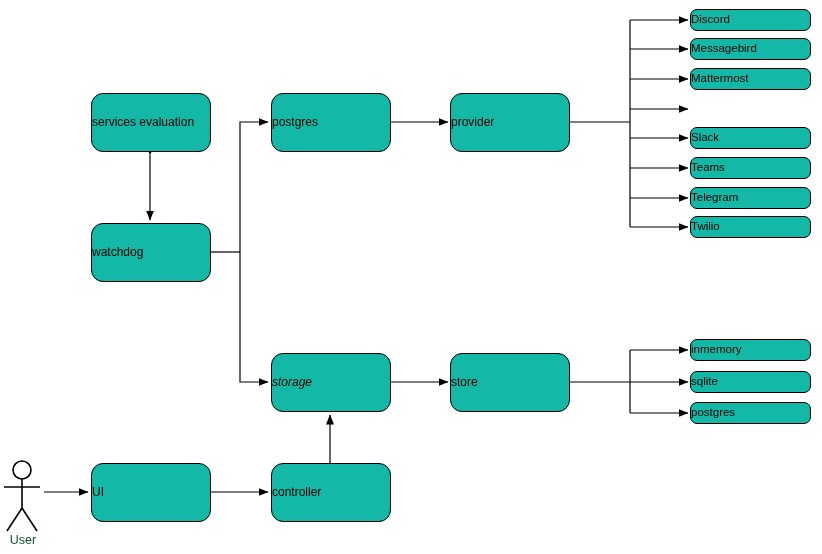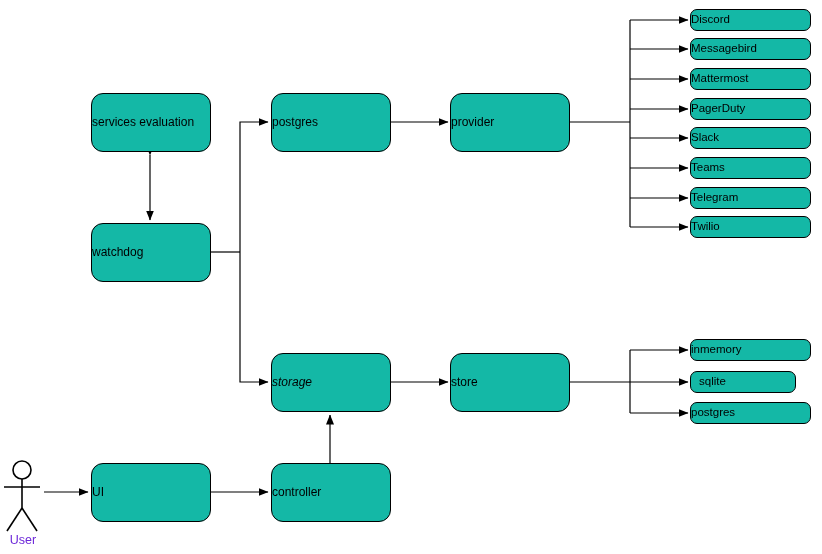--- a/index.html
+++ b/index.html
@@ -39,21 +39,21 @@
     border-radius: 12px;
     font-size: 12px;
   }
   .node.leaf {
     border-radius: 7px;
     font-size: 11.5px;
   }
   .actor-label {
     position: absolute;
     font-size: 12.5px;
-    color: #6d28d9;
+    color: #14532d;
     text-align: center;
     white-space: nowrap;
   }
 </style>
 </head>
 <body>
 
 <div id="canvas">
 
   <svg class="edges" viewBox="0 0 822 554">
@@ -146,39 +146,36 @@
 
   <div class="node leaf" style="left:690px; top:9px; width:121px; height:22px;">
     <span>Discord</span>
   </div>
   <div class="node leaf" style="left:690px; top:38px; width:121px; height:22px;">
     <span>Messagebird</span>
   </div>
   <div class="node leaf" style="left:690px; top:68px; width:121px; height:22px;">
     <span>Mattermost</span>
   </div>
-  <div class="node leaf" style="left:690px; top:98px; width:121px; height:22px;">
-    <span>PagerDuty</span>
-  </div>
   <div class="node leaf" style="left:690px; top:127px; width:121px; height:22px;">
     <span>Slack</span>
   </div>
   <div class="node leaf" style="left:690px; top:157px; width:121px; height:22px;">
     <span>Teams</span>
   </div>
   <div class="node leaf" style="left:690px; top:187px; width:121px; height:22px;">
     <span>Telegram</span>
   </div>
   <div class="node leaf" style="left:690px; top:216px; width:121px; height:22px;">
     <span>Twilio</span>
   </div>
 
   <div class="node leaf" style="left:690px; top:339px; width:121px; height:22px;">
     <span>inmemory</span>
   </div>
-  <div class="node leaf" style="left:690px; top:371px; width:106px; height:22px;padding-left:8px;">
+  <div class="node leaf" style="left:690px; top:371px; width:121px; height:22px;">
     <span>sqlite</span>
   </div>
   <div class="node leaf" style="left:690px; top:402px; width:121px; height:22px;">
     <span>postgres</span>
   </div>
 
 </div>
 
 </body></html>

